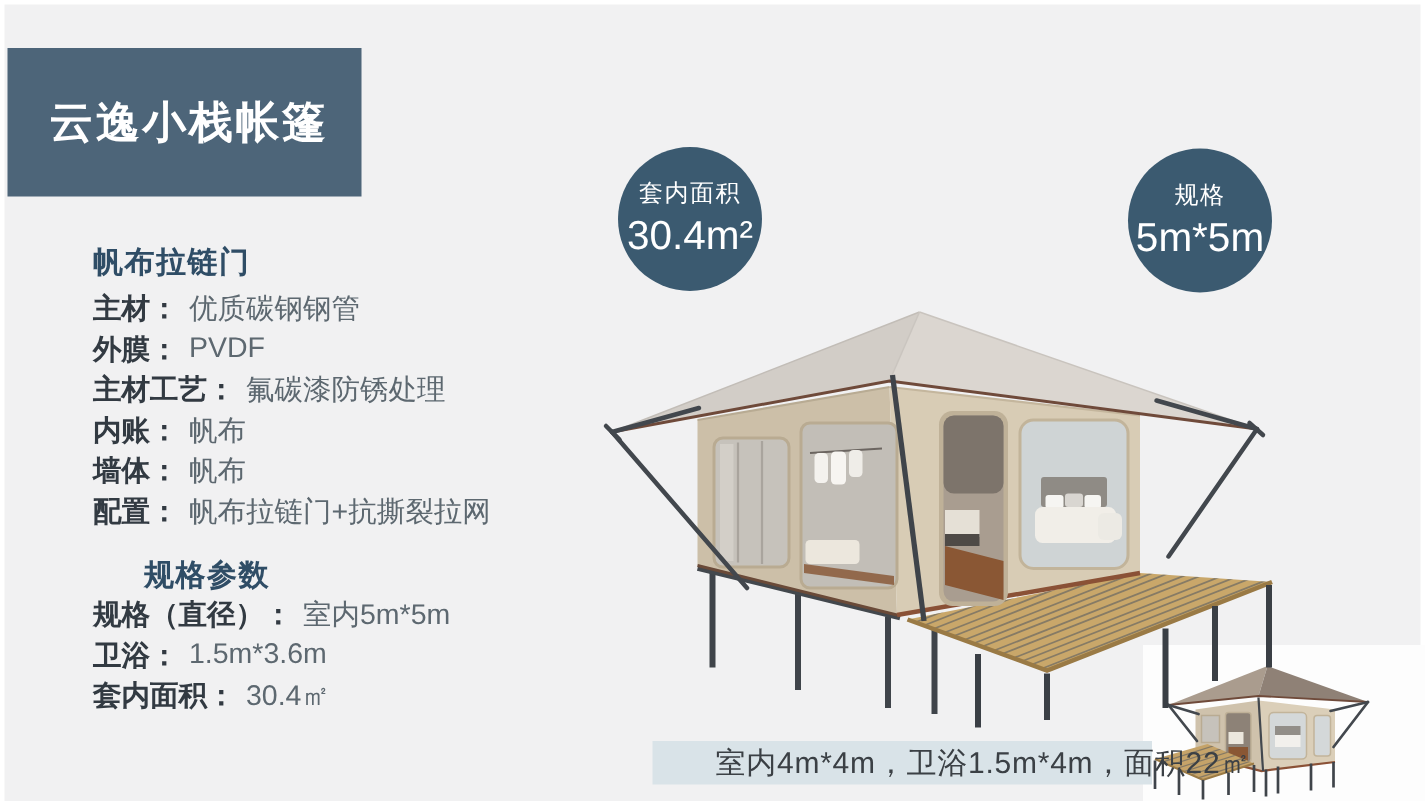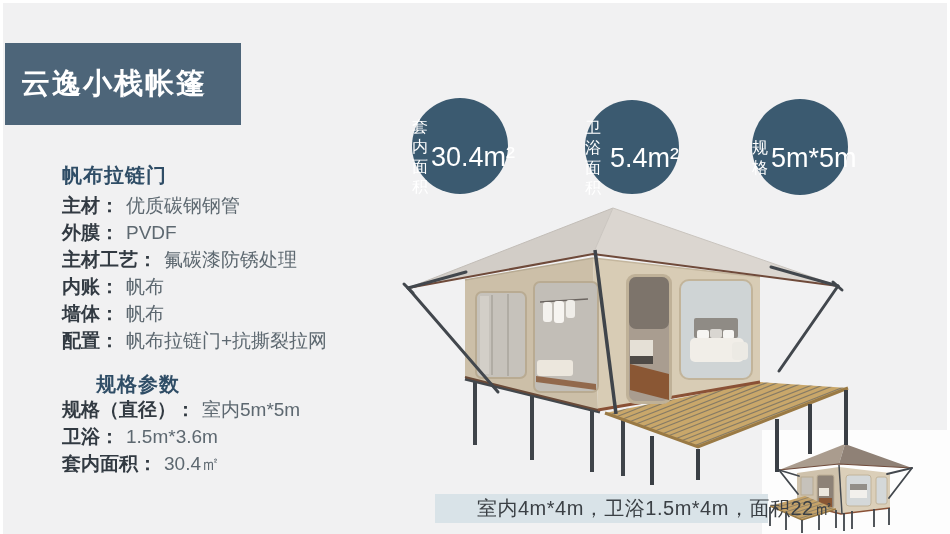--- a/index.html
+++ b/index.html
@@ -5,33 +5,33 @@
   :root{
     --slide-bg:#f1f1f2; --title-bg:#4d6579; --title-text:#ffffff;
     --heading-text:#2f4d66; --label-text:#323a42; --value-text:#5d6870;
     --circle-bg:#3b5a70; --circle-text:#ffffff;
     --caption-bg:#d9e3e8; --caption-text:#3b4045;
   }
   *{margin:0;padding:0;box-sizing:border-box;}
   body{font-family:"Liberation Sans","DejaVu Sans",sans-serif;background:#ffffff;}
   .slide{position:relative;width:950px;height:534px;background:#ffffff;overflow:hidden;}
   .slide-inner{position:absolute;left:3px;top:3px;right:3px;bottom:0;background:var(--slide-bg);}
-  .title-block{position:absolute;left:5px;top:43px;width:236px;height:82px;background:var(--title-bg);
-    display:flex;align-items:center;padding-left:16px;}
+  .title-block{position:absolute;left:5px;top:32px;width:236px;height:99px;background:var(--title-bg);
+    display:flex;align-items:center;padding-left:28px;}
   .title-block span{color:var(--title-text);font-size:29px;font-weight:bold;letter-spacing:2px;}
   .params{position:absolute;left:62px;top:163px;width:340px;}
   .param-heading{color:var(--heading-text);font-size:20px;font-weight:bold;line-height:24px;letter-spacing:1px;}
   .param-rows{margin-top:5px;}
   .param-rows.second{margin-top:0;}
   .param-heading.second{margin-top:18px;margin-left:34px;}
   .param-row{height:27px;display:flex;align-items:center;gap:7px;font-size:19px;}
   .param-label{color:var(--label-text);font-weight:bold;white-space:nowrap;}
   .param-value{color:var(--value-text);white-space:nowrap;}
   .stat-circle{position:absolute;border-radius:50%;background:var(--circle-bg);color:var(--circle-text);
-    display:flex;align-items:center;padding-top:22px;gap:2px;}
+    display:flex;flex-direction:column;align-items:center;padding-top:22px;gap:2px;}
   .stat-circle .s-label{font-size:16px;letter-spacing:1px;line-height:20px;}
   .stat-circle .s-value{font-size:27px;line-height:30px;}
   #circle-1{left:412px;top:98px;width:96px;height:96px;}
   #circle-2{left:585px;top:100px;width:94px;height:94px;}
   #circle-3{left:752px;top:99px;width:96px;height:96px;}
   .thumb-wrap{position:absolute;left:762px;top:430px;width:188px;height:104px;background:#fdfdfd;}
   .main-tent{position:absolute;left:380px;top:192px;width:520px;height:310px;}
   .caption-bar{position:absolute;left:435px;top:494px;width:333px;height:29px;background:var(--caption-bg);
     display:flex;align-items:center;padding-left:13px;}
   .caption-bar span{color:var(--caption-text);font-size:20px;letter-spacing:.5px;white-space:nowrap;margin-left:29px;}
@@ -87,24 +87,20 @@
       <div class="param-row">
         <span class="param-label">套内面积：</span>
         <span class="param-value">30.4㎡</span>
       </div>
     </div>
   </div>
 
   <div class="stat-circle" id="circle-1">
     <span class="s-label">套内面积</span>
     <span class="s-value">30.4m²</span>
-  </div>
-  <div class="stat-circle" id="circle-2">
-    <span class="s-label">卫浴面积</span>
-    <span class="s-value">5.4m²</span>
   </div>
   <div class="stat-circle" id="circle-3">
     <span class="s-label">规格</span>
     <span class="s-value">5m*5m</span>
   </div>
 
   <div class="thumb-wrap">
     <svg width="188" height="104" viewBox="0 0 188 104">
       <defs>
           <clipPath id="sclip">

